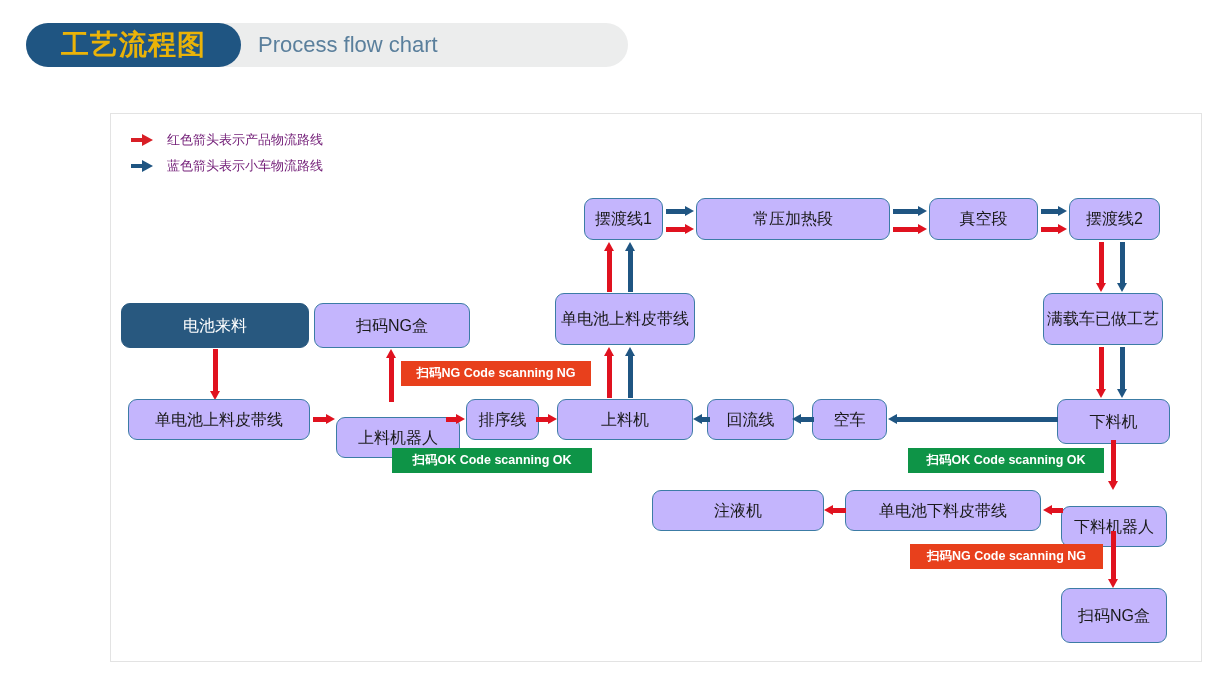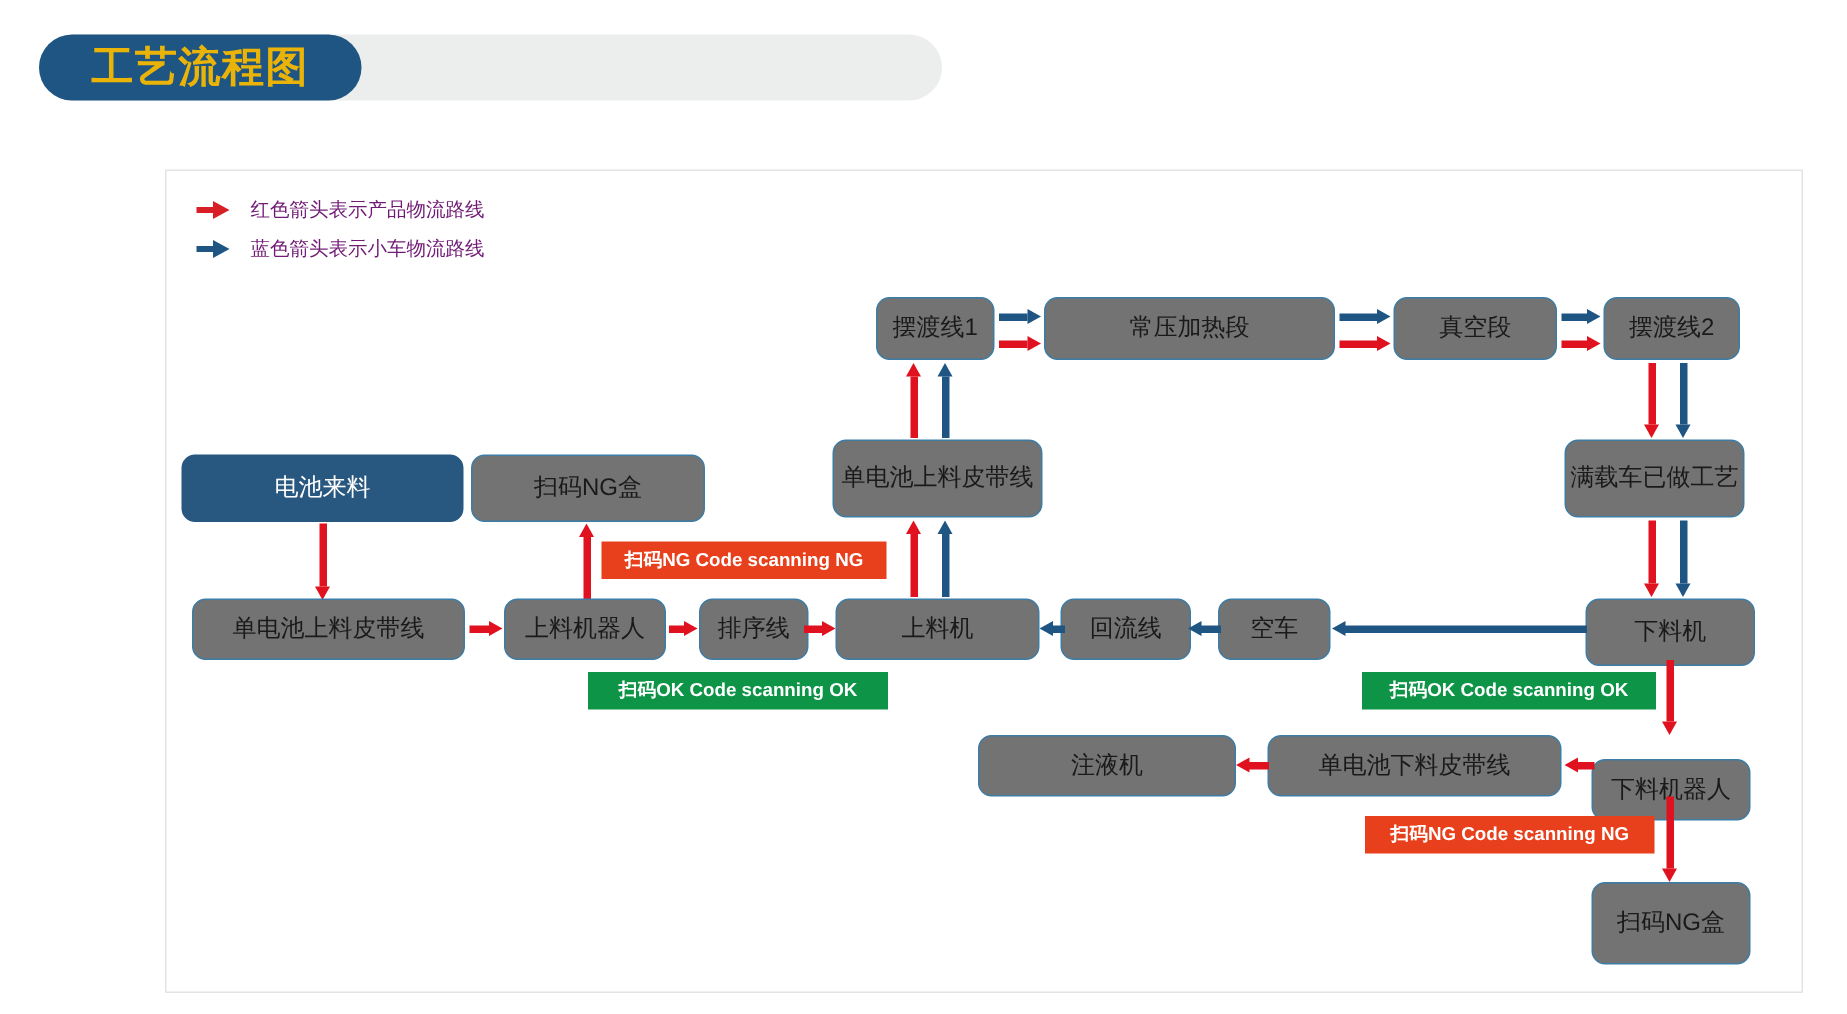--- a/index.html
+++ b/index.html
@@ -44,21 +44,21 @@
   .lg-arrow b{
     position:absolute;left:11px;top:0px;width:0;height:0;
     border-top:6px solid transparent;border-bottom:6px solid transparent;
   }
   .lg-red i{background:#d81f26;} .lg-red b{border-left:11px solid #d81f26;}
   .lg-blue i{background:#1f5582;} .lg-blue b{border-left:11px solid #1f5582;}
 
   
   .box{
     position:absolute;box-sizing:border-box;
-    border:1.5px solid #3c7ca5;border-radius:9px;background:#737373;
+    border:1.5px solid #3c7ca5;border-radius:9px;background:#c4b5fd;
     display:flex;align-items:center;justify-content:center;
     font-size:16px;color:#1a1a1a;text-align:center;line-height:1.1;
   }
   .box.filled{background:#28587f;border-color:#28587f;color:#ffffff;}
 
   
   .tag{
     position:absolute;box-sizing:border-box;height:25px;
     display:flex;align-items:center;justify-content:center;
     font-size:12.5px;font-weight:bold;color:#ffffff;white-space:nowrap;
@@ -95,20 +95,21 @@
   .blue.v.down  .head{border-top-color:#1f5582;}
   .blue.v.up    .head{border-bottom-color:#1f5582;}
 </style>
 </head>
 <body>
 
 <div id="header-bar">
   <div id="header-badge">
     <span>工艺流程图</span>
   </div>
+  <div id="header-sub">Process flow chart</div>
 </div>
 
 <div id="panel"></div>
 
 <div class="legend-row" style="left:131px;top:131px;">
   <span class="lg-arrow lg-red">
       <i></i>
       <b></b>
     </span>
   <span class="lgtext">红色箭头表示产品物流路线</span>
@@ -192,21 +193,21 @@
 <div class="arr v up red" style="left:604px;top:347px;height:51px;">
   <span class="head" style="top:0;"></span>
     <span class="shaft" style="top:9px;height:42px;"></span>
 </div>
 <div class="arr v up blue" style="left:625px;top:347px;height:51px;">
   <span class="head" style="top:0;"></span>
     <span class="shaft" style="top:9px;height:42px;"></span>
 </div>
 
 <div class="box" style="left:128px;top:399px;width:182px;height:41px;">单电池上料皮带线</div>
-<div class="box" style="left:336px;top:399px;width:108px;height:41px;">上料机器人</div>
+<div class="box" style="left:336px;top:417px;width:124px;height:41px;">上料机器人</div>
 <div class="box" style="left:466px;top:399px;width:73px;height:41px;">排序线</div>
 <div class="box" style="left:557px;top:399px;width:136px;height:41px;">上料机</div>
 <div class="box" style="left:707px;top:399px;width:87px;height:41px;">回流线</div>
 <div class="box" style="left:812px;top:399px;width:75px;height:41px;">空车</div>
 <div class="box" style="left:1057px;top:399px;width:113px;height:45px;">下料机</div>
 
 <div class="arr h right red" style="left:313px;top:414px;width:22px;">
   <span class="shaft" style="width:13px;"></span>
     <span class="head" style="left:13px;"></span>
 </div>

